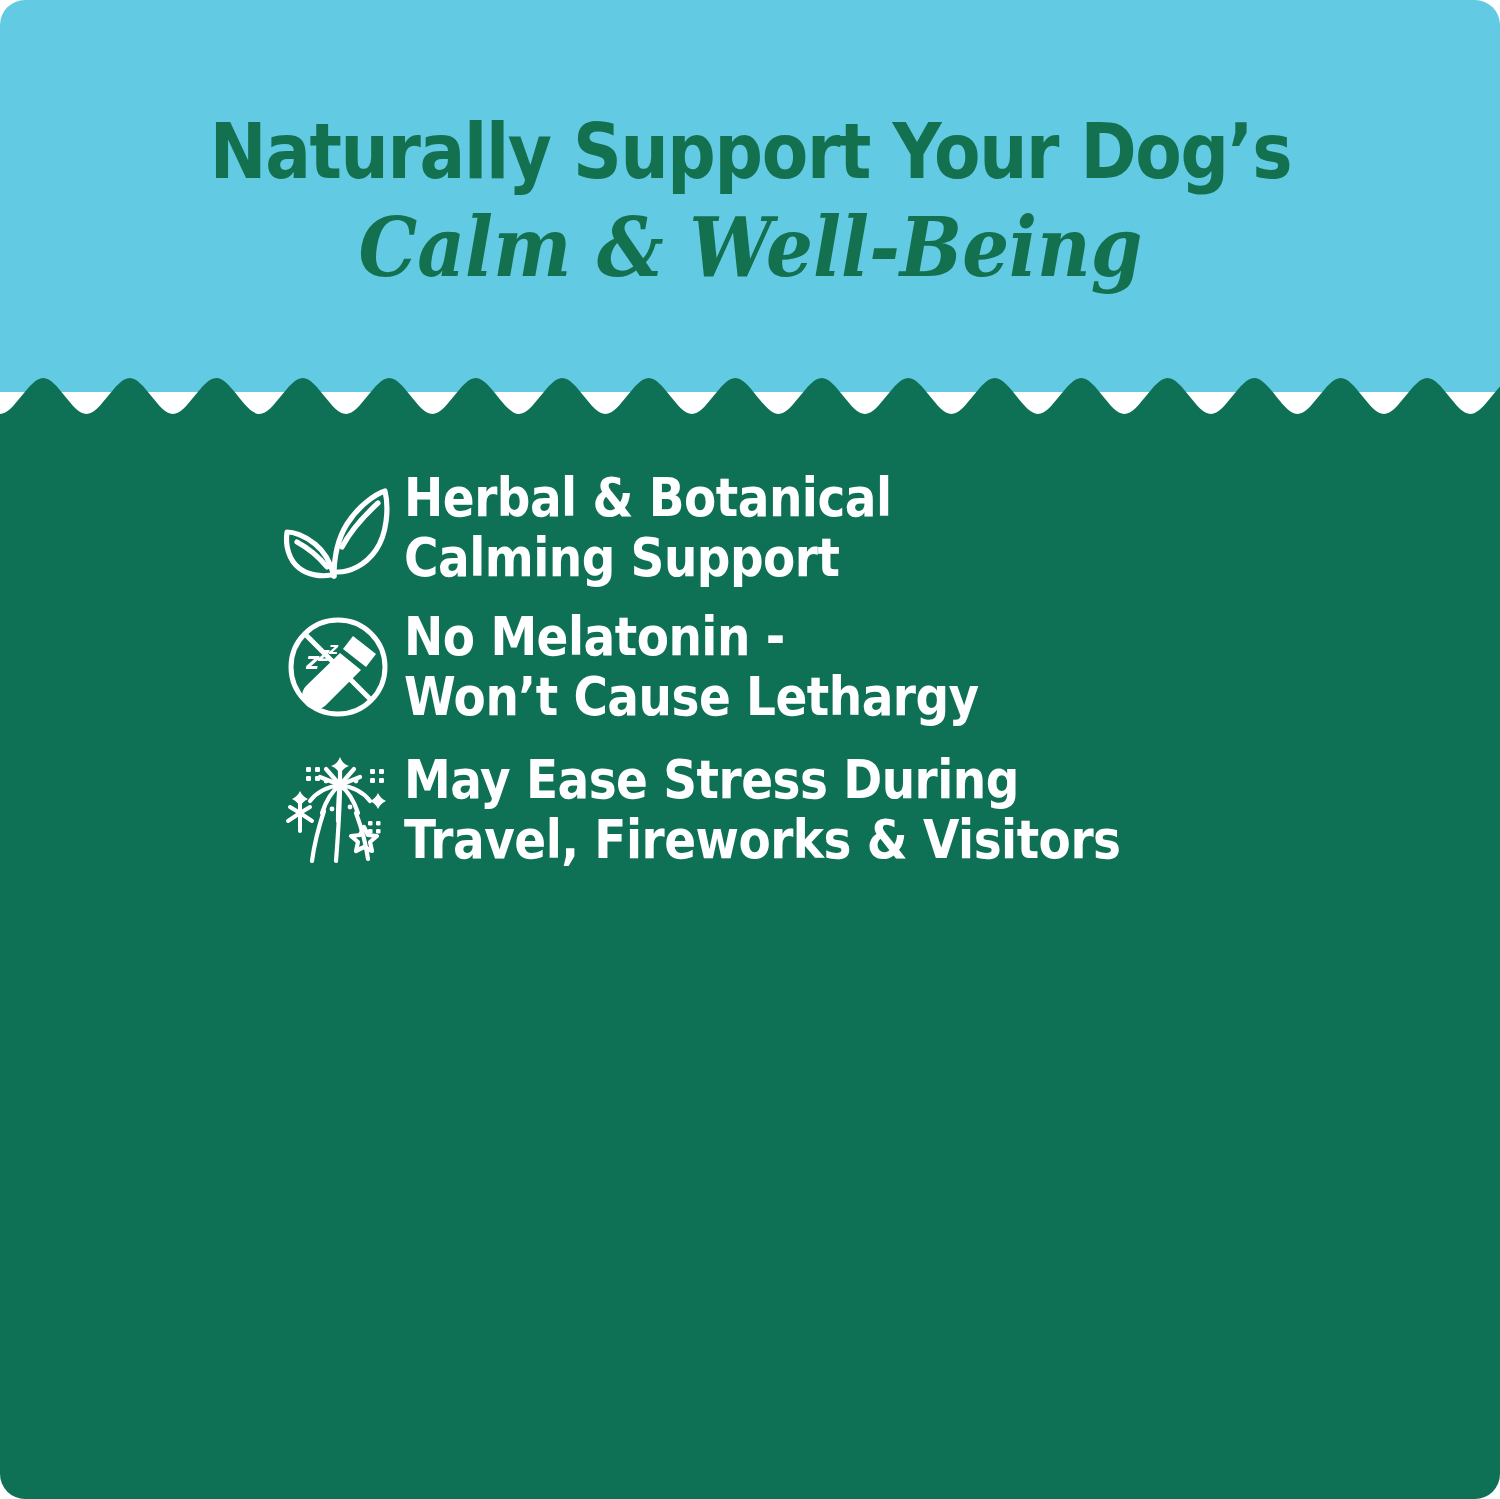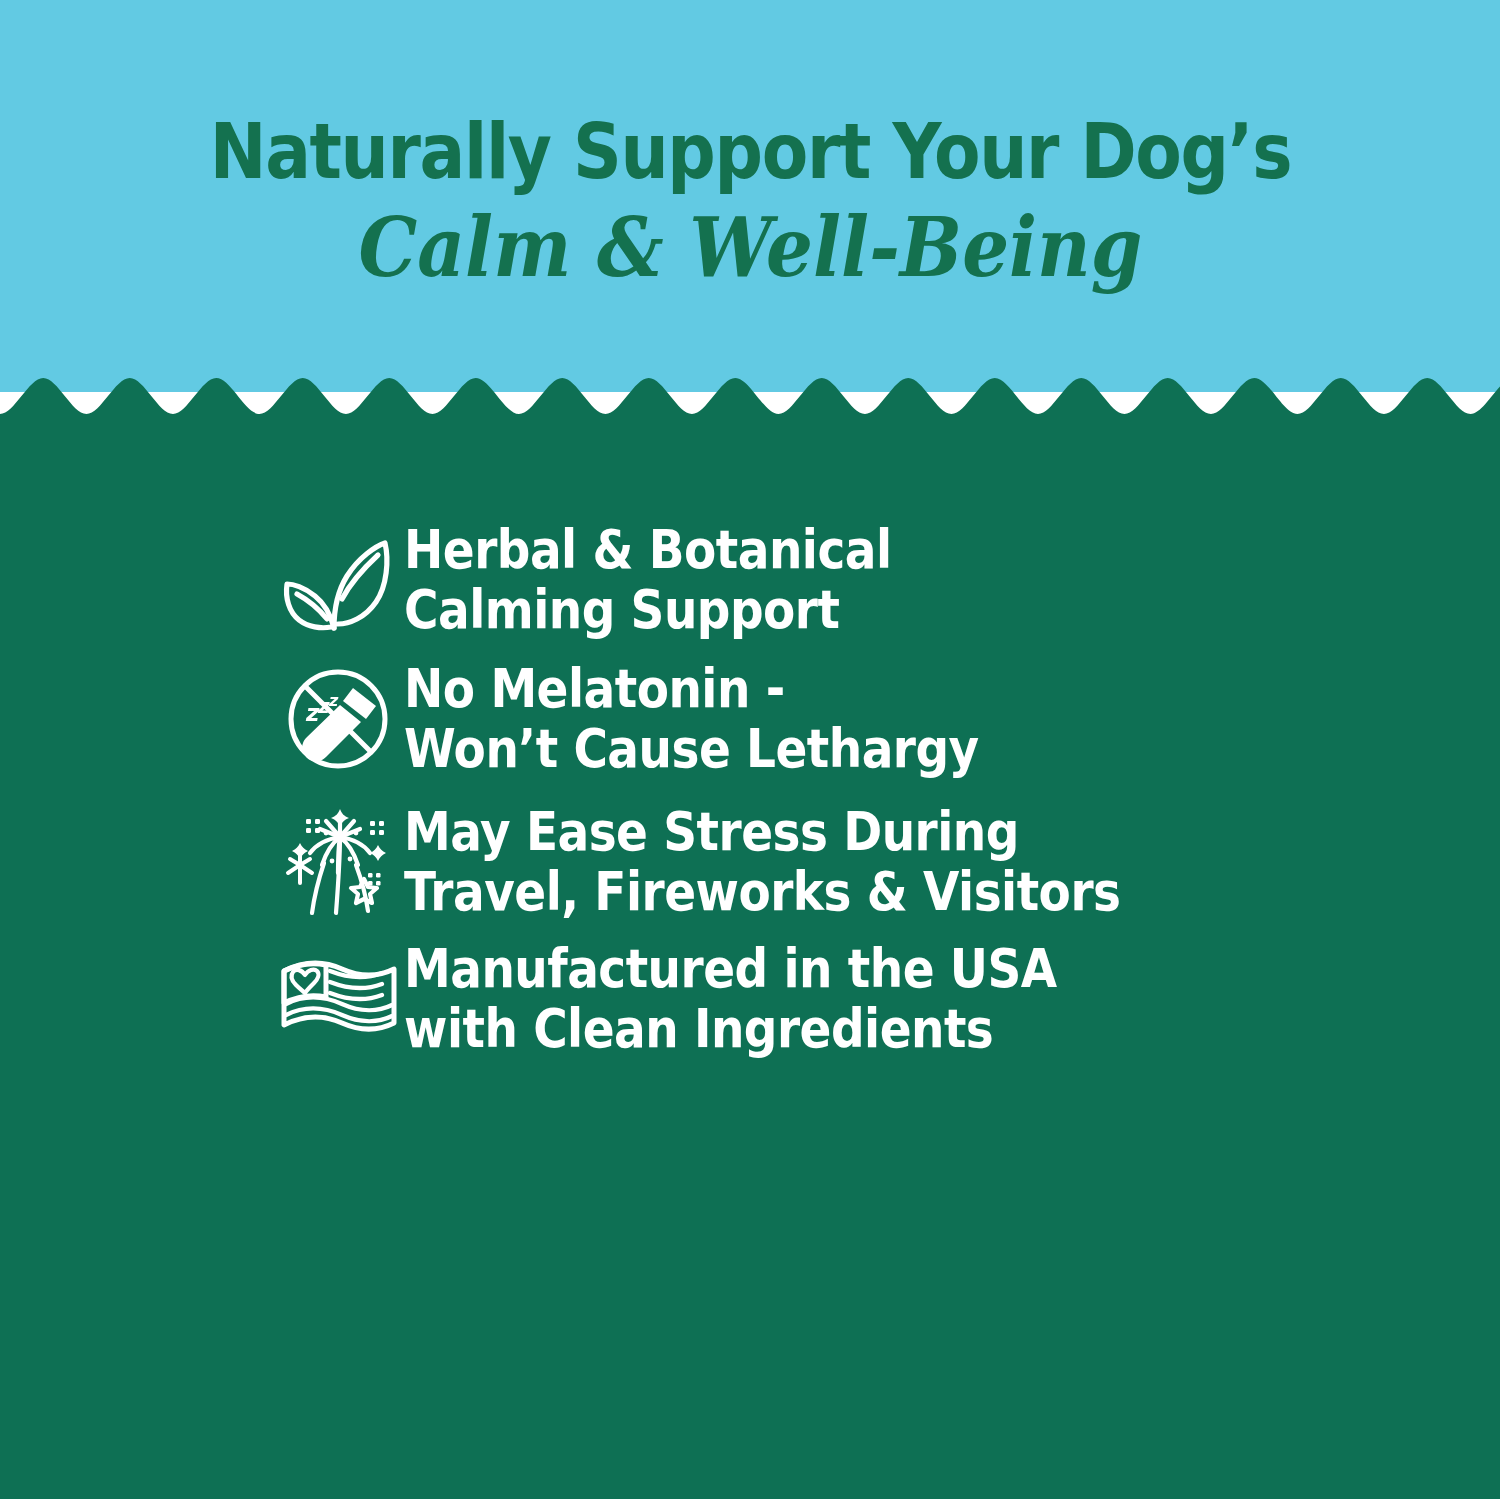--- a/index.html
+++ b/index.html
@@ -7,20 +7,21 @@
     padding: 0;
     background: #ffffff;
   }
   #canvas {
     position: relative;
     width: 1500px;
     height: 1499px;
     overflow: hidden;
     font-family: "Liberation Sans", sans-serif;
     background: #ffffff;
+    border-radius: 25px;
   }
 
   
   #header-band {
     position: absolute;
     left: 0;
     top: 0;
     width: 1500px;
     height: 392px;
     background: #62cae3;
@@ -83,21 +84,21 @@
     top: 416px;
     width: 1500px;
     height: 1083px;
     background: #0e7054;
   }
 
   
   #feature-list {
     position: absolute;
     left: 272px;
-    top: 520px;
+    top: 468px;
     width: 1000px;
   }
 
   .feature-row {
     display: flex;
     align-items: center;
     margin-bottom: 16px;
   }
   .feature-row:last-child { margin-bottom: 0; }
 
@@ -249,43 +250,15 @@
             <circle cx="72" cy="56" r="2.4"></circle>
           </g>
         </svg>
       </div>
       <div class="feature-text" style="color: rgb(255, 255, 255);">May Ease Stress During
 Travel, Fireworks &amp; Visitors</div>
     </div>
 
 
 
-    <div class="feature-row row-6">
-      <div class="feature-icon">
-        <svg width="124" height="96" viewBox="0 0 124 96" fill="none" stroke="#ffffff" stroke-width="5" stroke-linecap="round" stroke-linejoin="round">
-
-          <path d="M8 20 C28 10 48 10 66 18 C84 26 102 26 118 18
-                   L118 72 C102 80 84 80 66 72 C48 64 28 64 8 74 Z"></path>
-
-          <path d="M8 20 C22 13 36 11 50 14 L50 46 C36 43 22 45 8 52 Z"></path>
-
-          <path d="M29 24
-                   C26 19 20 17 17 21
-                   C14 25 16 30 20 34
-                   C23 37 27 40 29 42
-                   C31 39 35 35 38 32
-                   C42 28 44 23 41 20
-                   C38 17 32 19 29 24 Z" stroke-width="4.2"></path>
-
-          <path d="M54 20 C72 27 90 28 106 22" stroke-width="4.4"></path>
-          <path d="M54 31 C72 38 90 39 106 33" stroke-width="4.4"></path>
-          <path d="M54 42 C72 49 90 50 106 44" stroke-width="4.4"></path>
-
-          <path d="M10 53 C28 44 48 45 66 53 C84 61 102 61 116 54" stroke-width="4.4"></path>
-          <path d="M10 64 C28 55 48 56 66 64 C84 72 102 72 116 65" stroke-width="4.4"></path>
-        </svg>
-      </div>
-      <div class="feature-text" style="color: rgb(255, 255, 255);">Manufactured in the USA
-with Clean Ingredients</div>
-    </div>
 
   </div>
 </div>
 
 </body></html>

